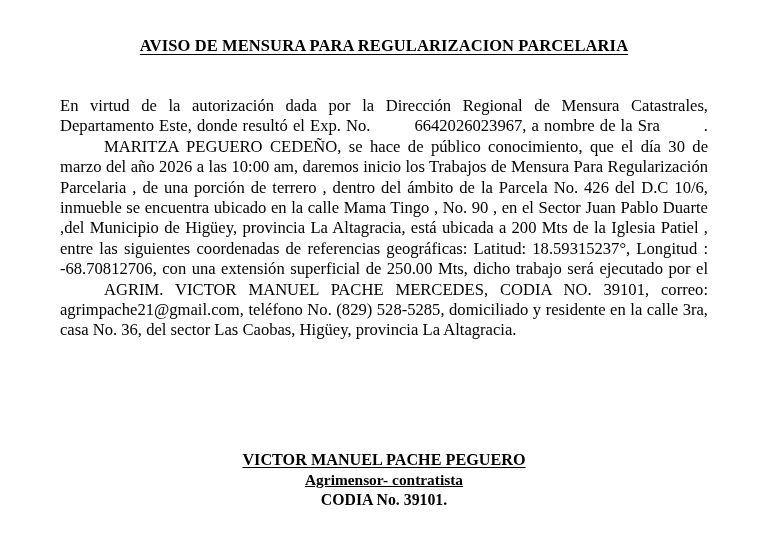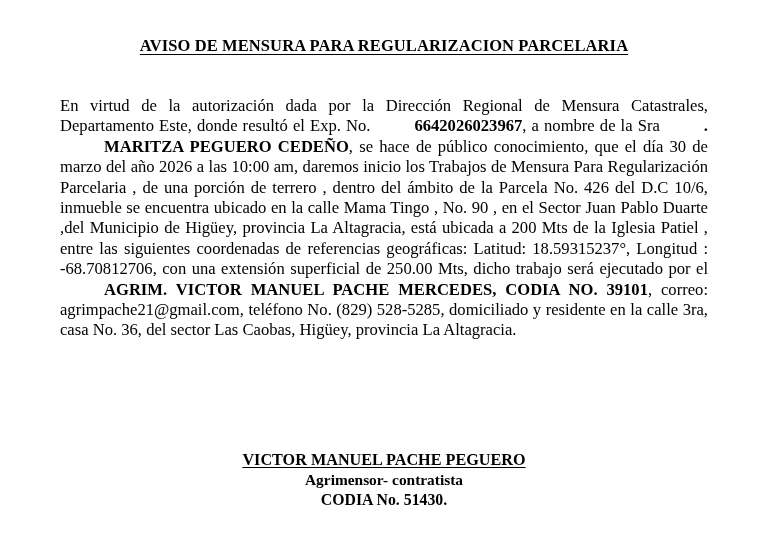--- a/index.html
+++ b/index.html
@@ -39,55 +39,56 @@
     top: 96px;
     left: 60px;
     width: 648px;
     text-align: justify;
     text-justify: inter-word;
     font-size: 16.6px;
     line-height: 20.4px;
     hyphens: none;
   }
   .body-block b {
-    font-weight: bold;
+    font-weight: normal;
     margin-left: 44px;
   }
   .sig-block {
     position: absolute;
     top: 450px;
     left: 0;
     width: 768px;
     text-align: center;
     font-size: 15.5px;
     line-height: 20px;
     font-weight: bold;
   }
   .sig-name {
     text-decoration: underline;
     text-underline-offset: 2px;
     font-size: 16.2px;
   }
   .sig-role {
     font-size: 15.4px;
+    text-decoration: underline;
   }
   .sig-codia {
     font-size: 15.8px;
   }
 </style>
 </head>
 <body>
 
 <div class="page">
 
   <div class="doc-title">
     <span class="title-text">AVISO DE MENSURA PARA REGULARIZACION PARCELARIA</span>
   </div>
 
   <div class="body-block"><span>En virtud de la autorización dada por la Dirección Regional de Mensura Catastrales, Departamento Este, donde resultó el Exp. No.</span><b>6642026023967</b><span>, a nombre de la Sra</span><b>.</b> <b>MARITZA PEGUERO CEDEÑO</b><span>, se hace de público conocimiento, que el día 30 de marzo del año 2026 a las 10:00 am, daremos inicio los Trabajos de Mensura Para Regularización Parcelaria , de una porción de terrero ,  dentro del ámbito de la Parcela No. 426 del D.C 10/6, inmueble se encuentra ubicado en la calle Mama Tingo , No. 90 , en el Sector Juan Pablo Duarte ,del Municipio de Higüey, provincia La Altagracia, está ubicada  a 200 Mts de la Iglesia Patiel  ,  entre  las siguientes coordenadas de referencias geográficas: Latitud: 18.59315237°, Longitud : -68.70812706, con una extensión superficial de 250.00 Mts, dicho trabajo será ejecutado por el </span><b>AGRIM. VICTOR MANUEL PACHE MERCEDES, CODIA NO. 39101</b><span>,   correo: agrimpache21@gmail.com, teléfono No. (829) 528-5285, domiciliado y residente en la calle 3ra, casa No. 36, del sector Las Caobas, Higüey, provincia La Altagracia.</span></div>
 
   <div class="sig-block">
     <div><span class="sig-name">VICTOR MANUEL PACHE PEGUERO</span></div>
     <div class="sig-role">Agrimensor- contratista</div>
-    <div class="sig-codia">CODIA No. 51430.</div>
+    <div class="sig-codia">CODIA No. 39101.</div>
   </div>
 
 </div>
 
 </body></html>

